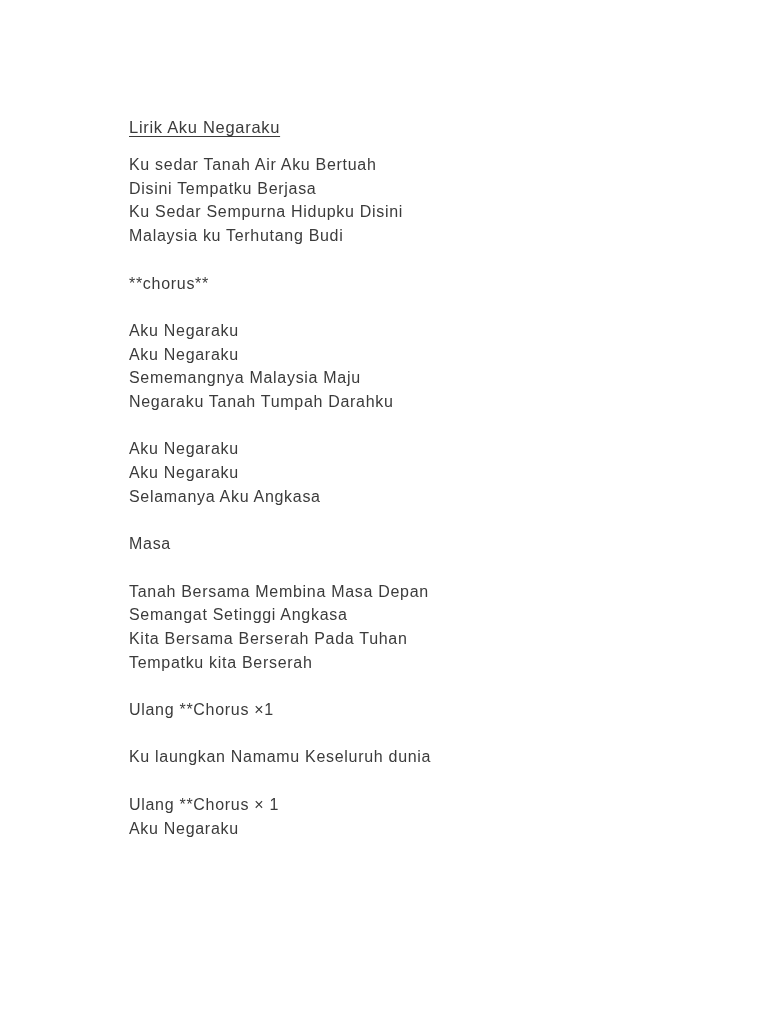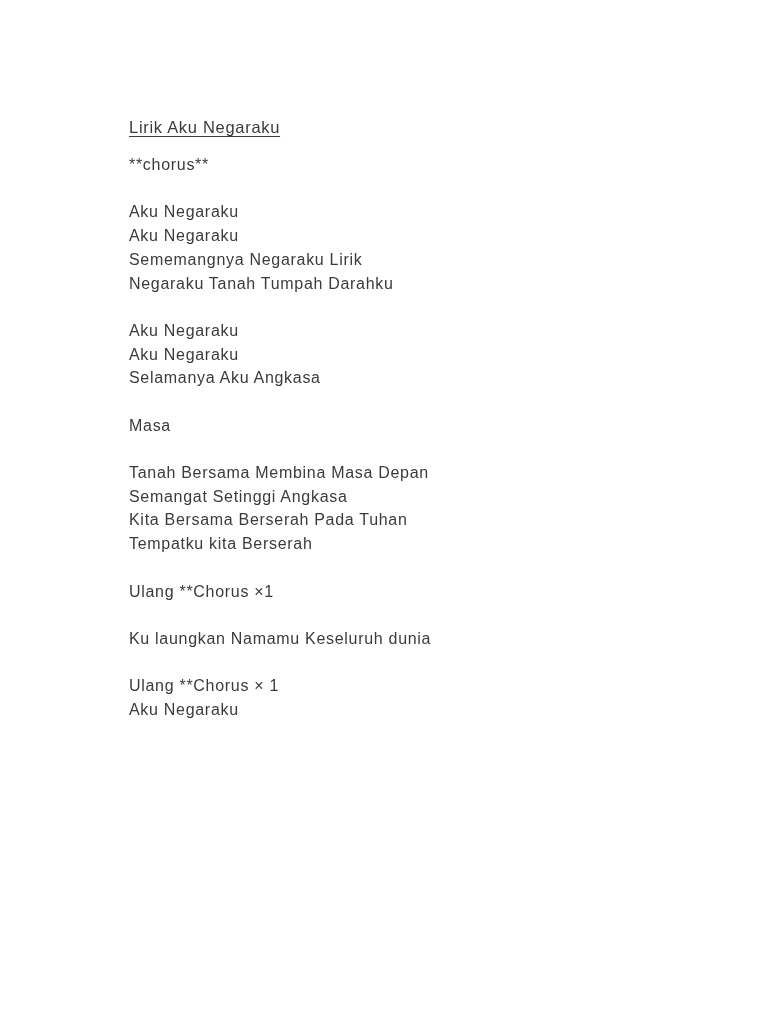--- a/index.html
+++ b/index.html
@@ -43,26 +43,32 @@
   }
 </style>
 </head>
 <body>
 
 <div class="page">
   <div class="content">
     <h1 class="doc-title">Lirik Aku Negaraku</h1>
     <div id="lyrics-body">
         <div class="stanza">
+          <div class="line">Ku sedar Tanah Air Aku Bertuah</div>
+          <div class="line">Disini Tempatku Berjasa</div>
+          <div class="line">Ku Sedar Sempurna Hidupku Disini</div>
+          <div class="line">Malaysia ku Terhutang Budi</div>
+        </div>
+        <div class="stanza">
           <div class="line">**chorus**</div>
         </div>
         <div class="stanza">
           <div class="line">Aku Negaraku</div>
           <div class="line">Aku Negaraku</div>
-          <div class="line">Sememangnya Negaraku Lirik</div>
+          <div class="line">Sememangnya Malaysia Maju</div>
           <div class="line">Negaraku Tanah Tumpah Darahku</div>
         </div>
         <div class="stanza">
           <div class="line">Aku Negaraku</div>
           <div class="line">Aku Negaraku</div>
           <div class="line">Selamanya Aku Angkasa</div>
         </div>
         <div class="stanza">
           <div class="line">Masa</div>
         </div>

